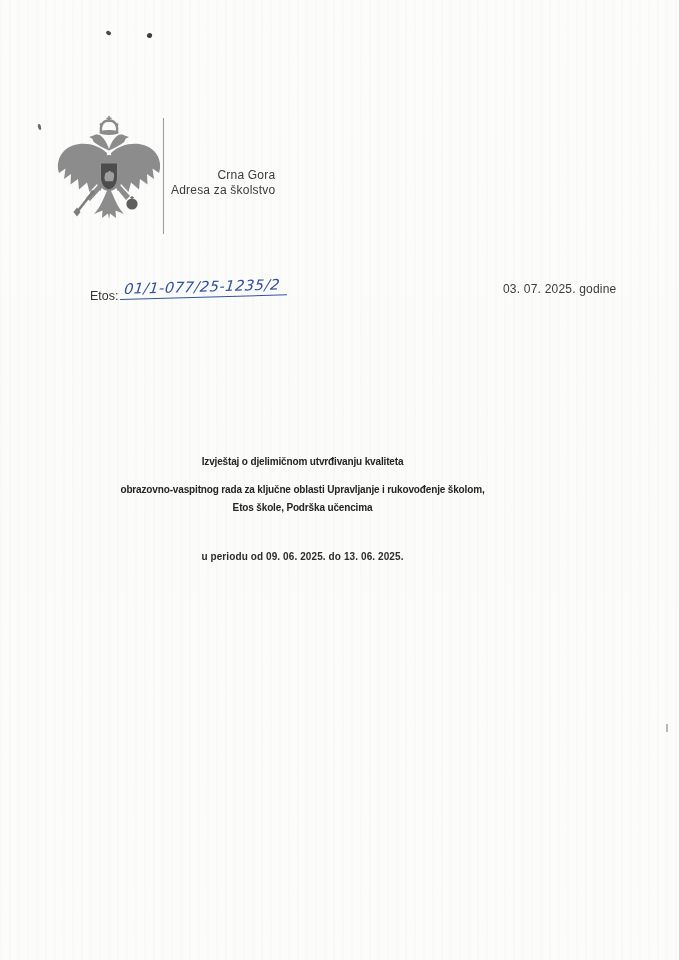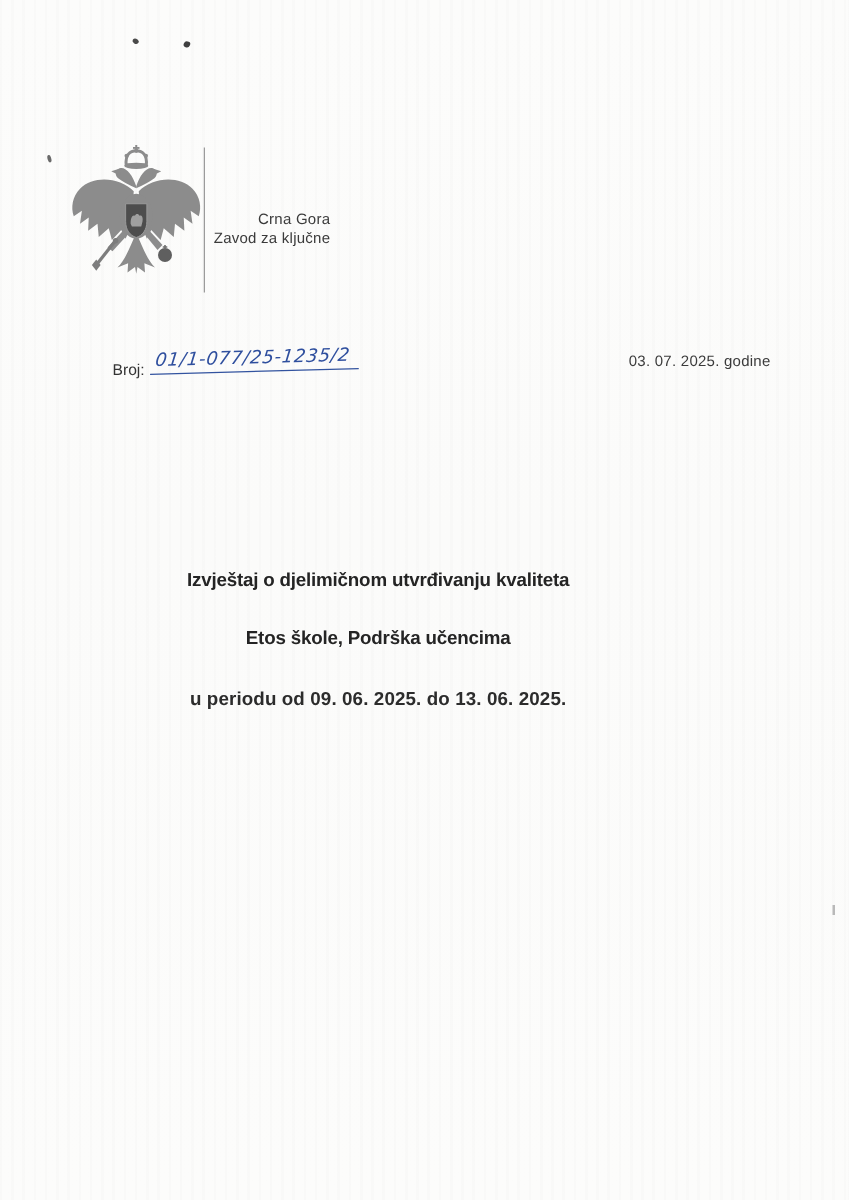--- a/index.html
+++ b/index.html
@@ -101,21 +101,21 @@
     color: #3b3b3b;
     letter-spacing: 0.2px;
   }
 
   
   .title-line {
     position: absolute;
     left: 0;
     width: 605px;
     text-align: center;
-    font-size: 15px;
+    font-size: 10px;
     font-weight: bold;
     color: #242424;
     letter-spacing: -0.15px;
     white-space: pre;
   }
   .title-1 { top: 456px; }
   .title-2 { top: 484px; }
   .title-3 { top: 502px; }
   .title-4 { top: 526px; }
   .title-5 { top: 551px; font-weight: bold; color: #2c2c2c; letter-spacing: 0.1px; }
@@ -169,25 +169,26 @@
     <path d="M76 80 L76 83.5 M74.2 81.6 L77.8 81.6" stroke="#6f6f6f" stroke-width="1.3" fill="none"></path>
 
     <path d="M44.5 47 L61.5 47 L61.5 61 C61.5 68 58 72.5 53 74 C48 72.5 44.5 68 44.5 61 Z" fill="#4d4d4d" stroke="#9a9a9a" stroke-width="0.8"></path>
     <path d="M48.5 63 C48.5 58 50 55.5 52 56.6 C52.5 54.6 55 54.6 55.5 56.6 C57.5 55.6 58.6 58 58 61.2 L57 65.2 L49.5 65.2 Z" fill="#9f9f9f"></path>
   </svg>
 
   <div class="header-divider"></div>
 
   <div class="org-block">
     <div>Crna Gora</div>
-    <div>Zavod za ključne</div>
+    <div>Adresa za školstvo</div>
   </div>
 
 
-  <div class="ref-label">Broj:</div>
+  <div class="ref-label">Etos:</div>
   <div class="handwritten">01/1-077/25-1235/2</div>
   <div class="doc-date">03. 07. 2025. godine</div>
 
   <div class="title-line title-1">Izvještaj o djelimičnom utvrđivanju kvaliteta</div>
+  <div class="title-line title-2">obrazovno-vaspitnog rada za ključne oblasti Upravljanje i rukovođenje školom,</div>
   <div class="title-line title-3">Etos škole, Podrška učencima</div>
   <div class="title-line title-5">u periodu od 09. 06. 2025. do 13. 06. 2025.</div>
 
 </div>
 
 </body></html>

